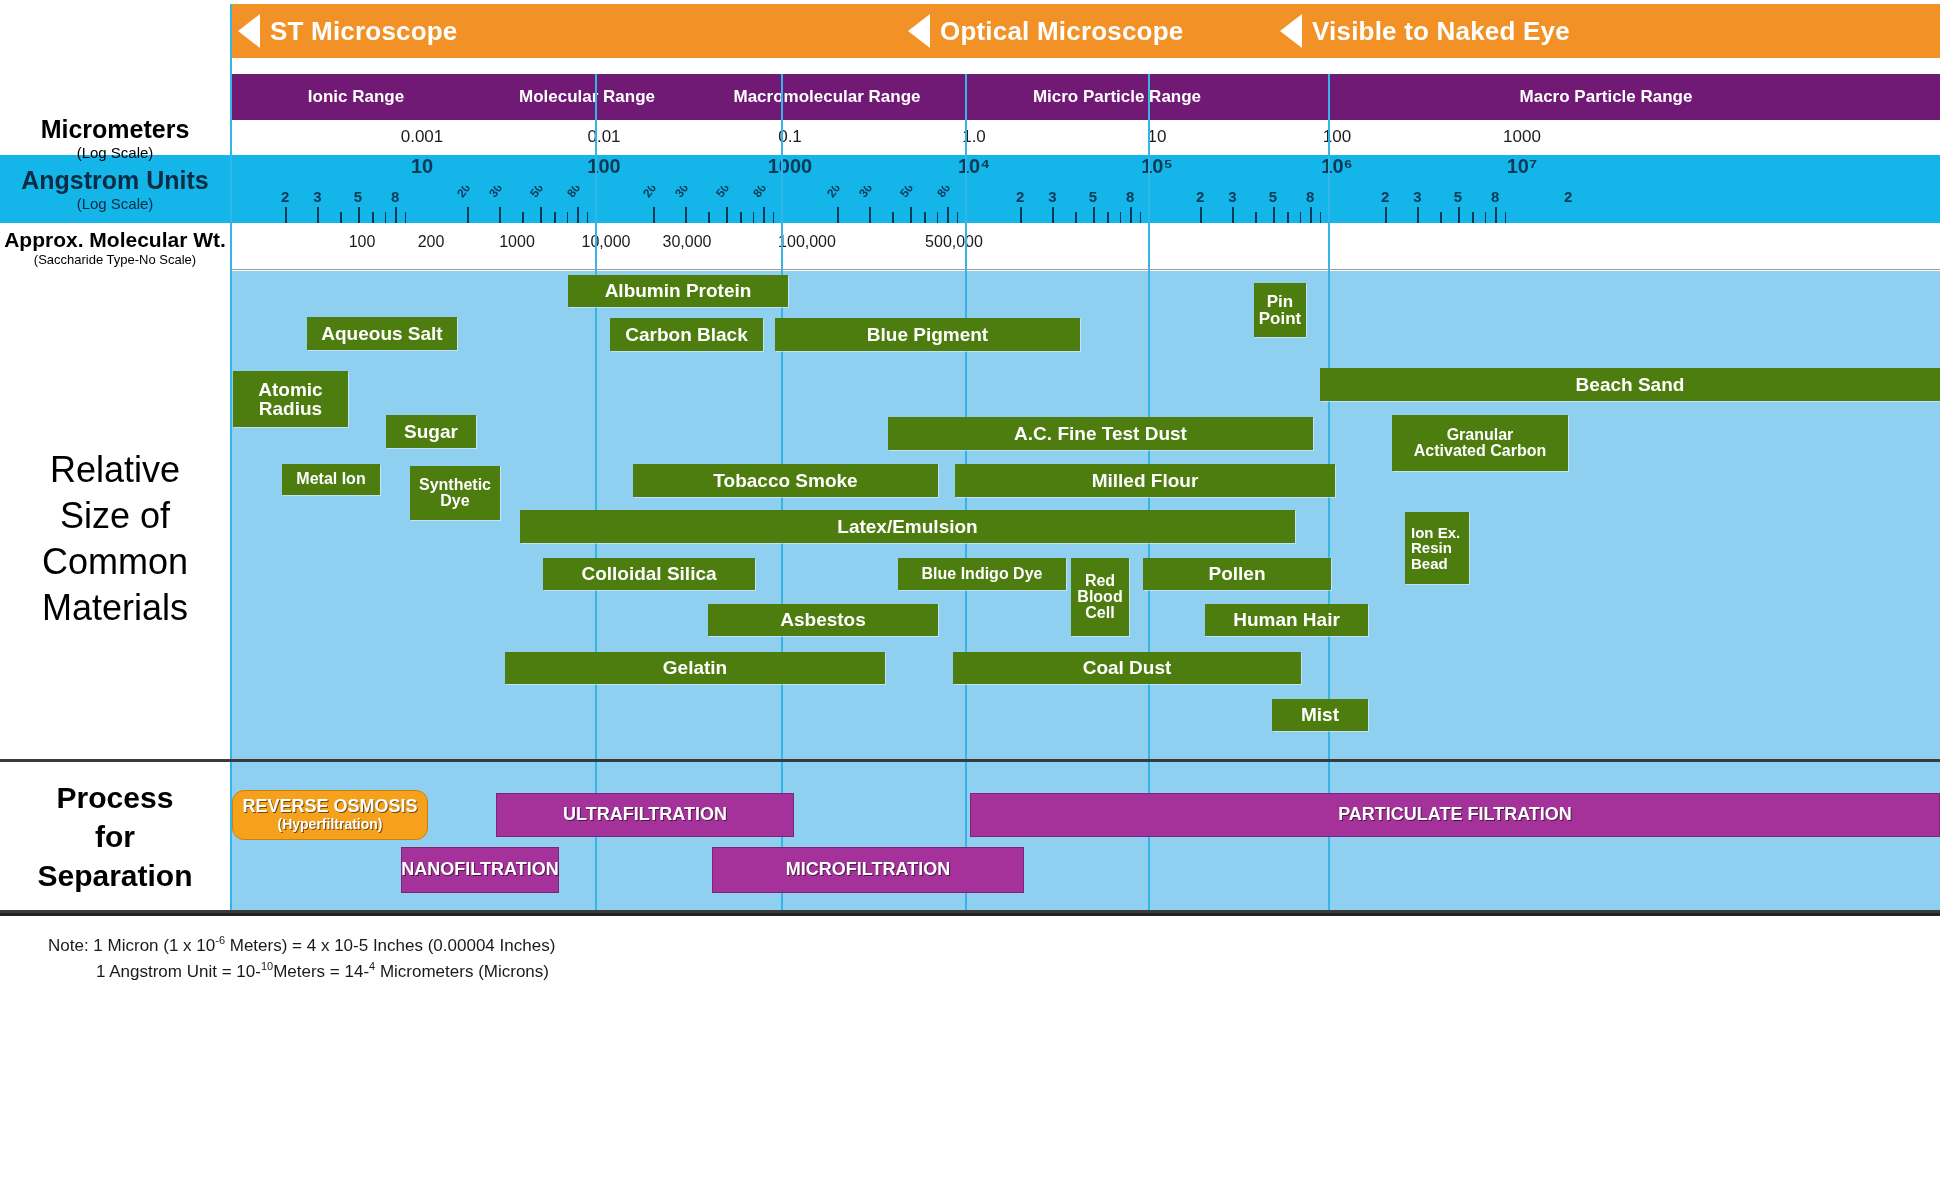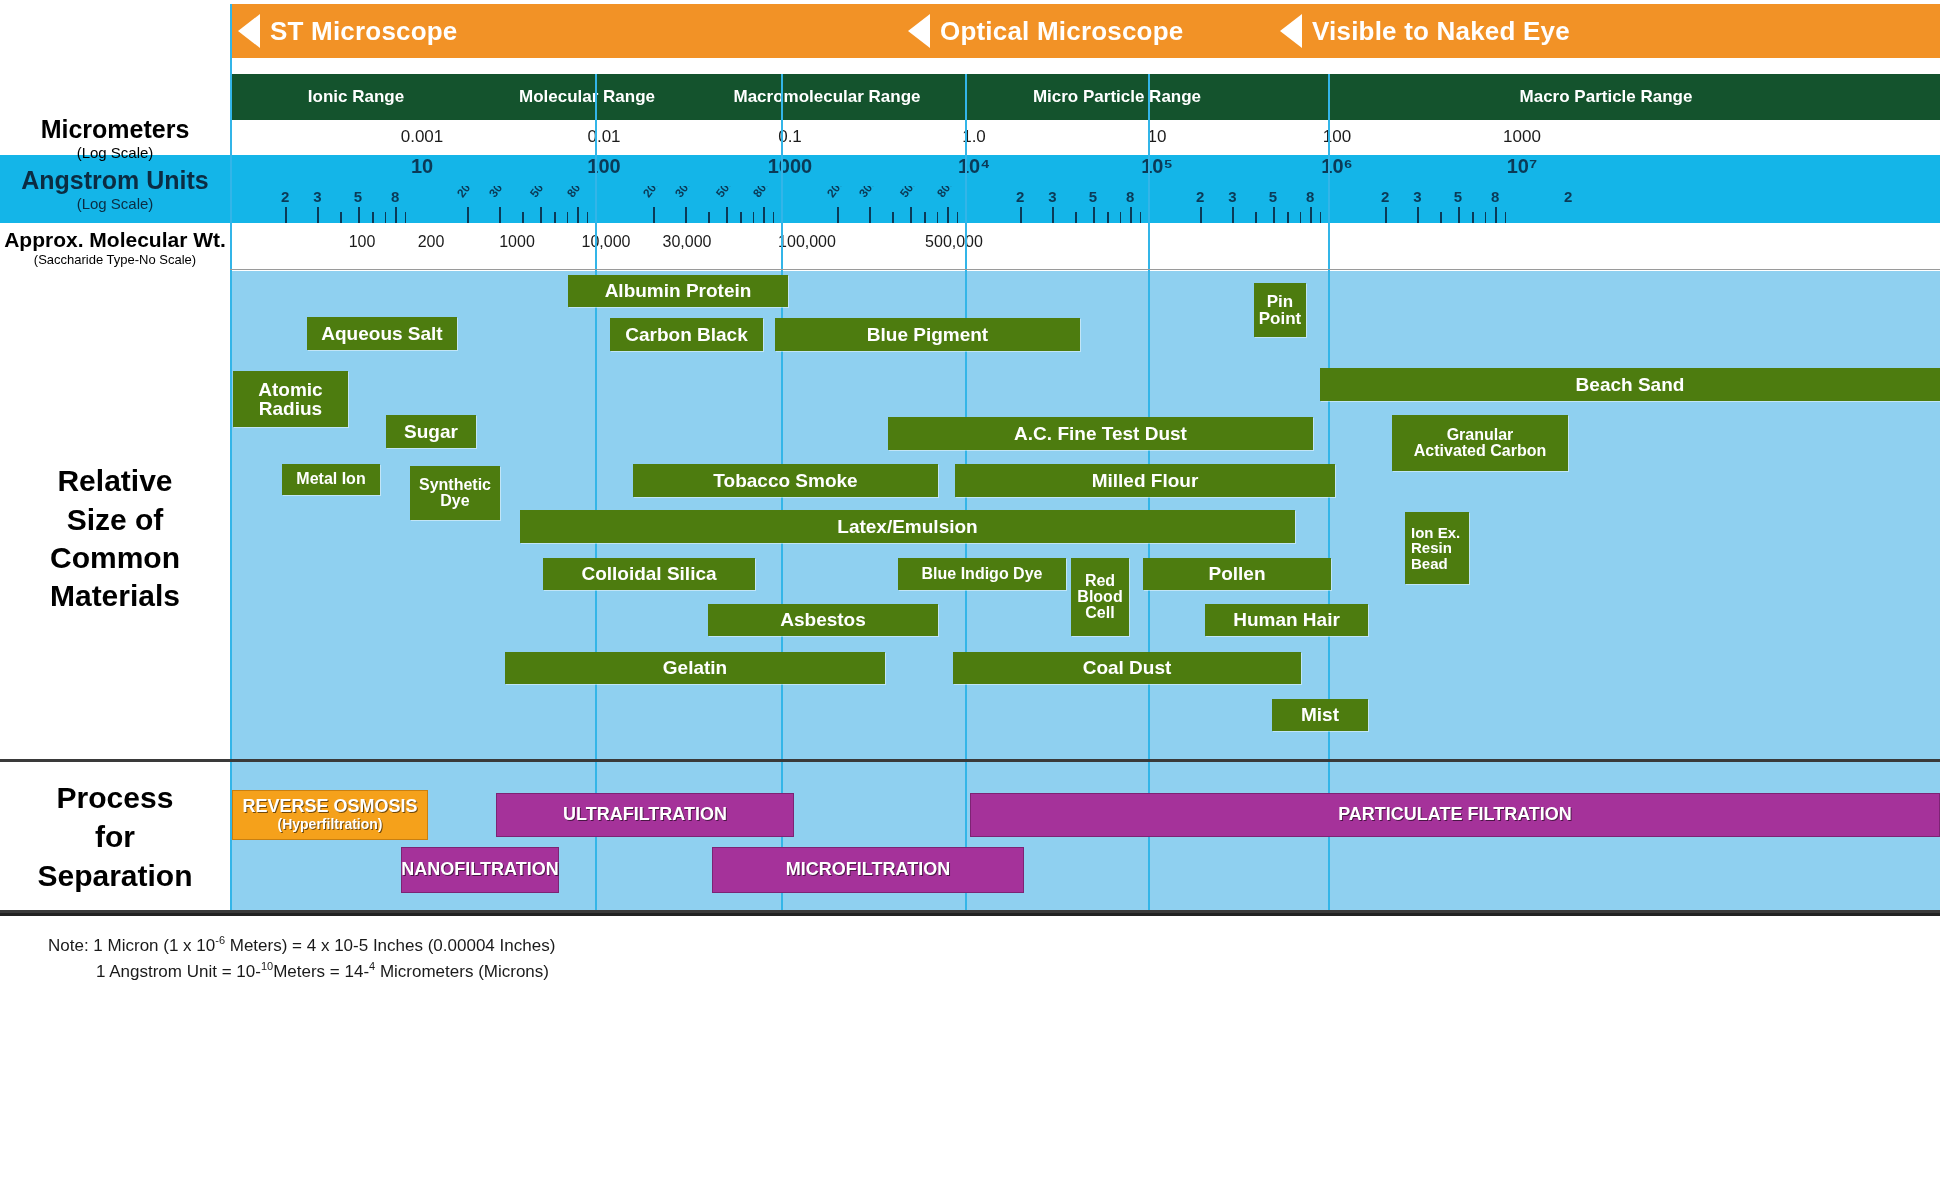--- a/index.html
+++ b/index.html
@@ -22,21 +22,21 @@
     display:flex; align-items:center; justify-content:center;
     text-align:center; color:#000;
   }
   .leftcol .l1 { font-weight:bold; }
   .leftcol .l2 { font-weight:normal; }
 
   
   .band { position:absolute; left:230px; right:0; }
 
   .orange-band { background:#F29226; }
-  .green-band  { background:#14532d; }
+  .green-band  { background:#701a75; }
   .white-band  { background:#ffffff; }
   .cyan-band   { background:#14B5E8; }
   .matrix-band { background:#8FD0F0; }
 
   
   .instr {
     position:absolute; top:0; height:100%;
     display:flex; align-items:center;
     color:#ffffff; font-weight:bold; font-size:26px;
     background:#F29226;
@@ -295,21 +295,21 @@
     <div class="num mw" style="left:367px;top:10px;">10,000</div>
     <div class="num mw" style="left:448px;top:10px;">30,000</div>
     <div class="num mw" style="left:568px;top:10px;">100,000</div>
     <div class="num mw" style="left:715px;top:10px;">500,000</div>
   </div>
 
   <div class="hr-thin" style="top:269px;"></div>
 
   <div class="band matrix-band" style="top:271px;height:488px;"></div>
   <div class="leftcol" style="top:271px;height:488px;flex-direction:column;">
-    <div style="font-size:30px;font-weight:bold;line-height:1.28;margin-top:48px;">
+    <div style="font-size:36px;font-weight:normal;line-height:1.28;margin-top:48px;">
       <div>Relative</div>
       <div>Size of</div>
       <div>Common</div>
       <div>Materials</div>
     </div>
   </div>
 
   <div class="mat" style="left:568px;top:275px;width:220px;height:32px;">Albumin Protein</div>
   <div class="mat" style="left:1254px;top:283px;width:52px;height:54px;white-space:pre-line;font-size:17px;">Pin
 Point</div>
@@ -357,21 +357,21 @@
 
   <div class="band matrix-band" style="top:762px;height:148px;"></div>
   <div class="leftcol" style="top:762px;height:148px;flex-direction:column;">
     <div style="font-size:30px;font-weight:bold;line-height:1.3;">
       <div>Process</div>
       <div>for</div>
       <div>Separation</div>
     </div>
   </div>
 
-  <div class="proc orange" style="left:232px;top:790px;width:196px;height:50px;flex-direction:column;">
+  <div class="proc orange" style="left:232px;top:790px;width:196px;height:50px;flex-direction:column;border-radius:12px;">
     <span>REVERSE OSMOSIS</span>
     <span class="sub">(Hyperfiltration)</span>
   </div>
   <div class="proc magenta" style="left:496px;top:793px;width:298px;height:44px;">ULTRAFILTRATION</div>
   <div class="proc magenta" style="left:970px;top:793px;width:970px;height:44px;">PARTICULATE FILTRATION</div>
   <div class="proc magenta" style="left:401px;top:847px;width:158px;height:46px;">NANOFILTRATION</div>
   <div class="proc magenta" style="left:712px;top:847px;width:312px;height:46px;">MICROFILTRATION</div>
 
   <div class="hr-dark" style="top:910px;"></div>
 

